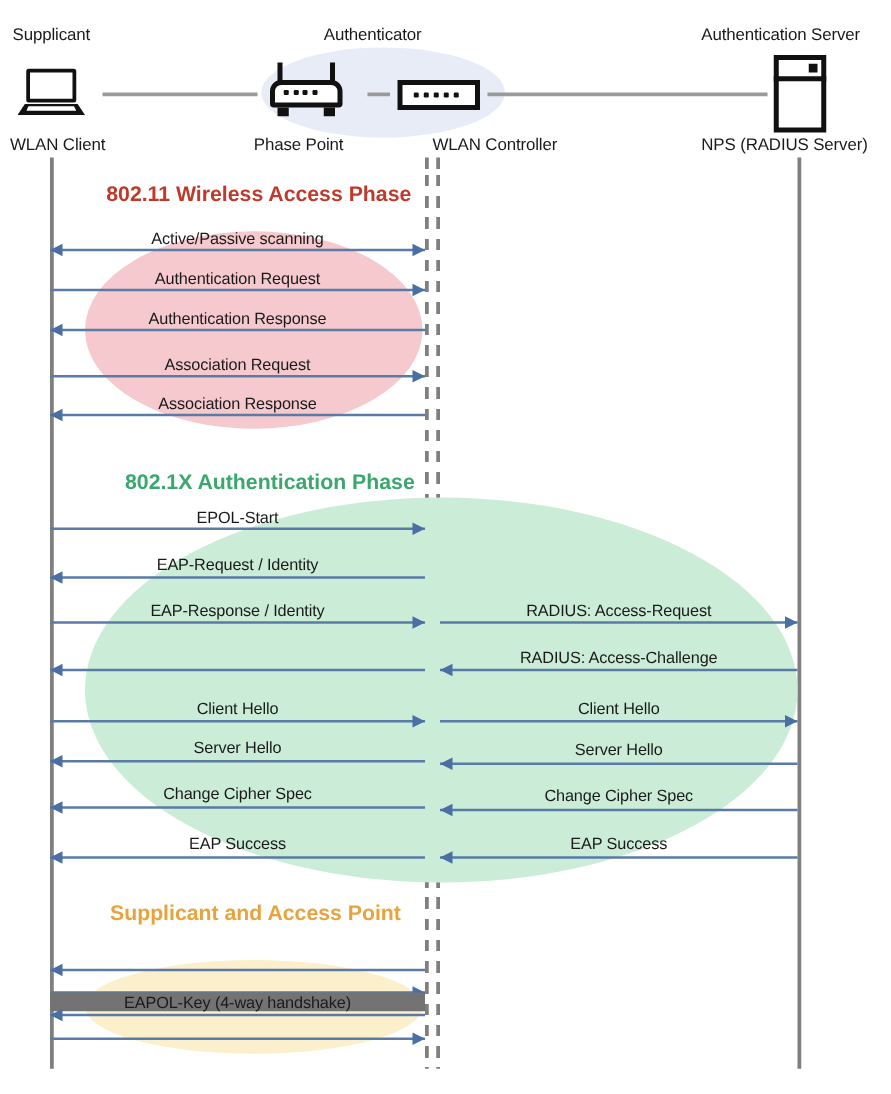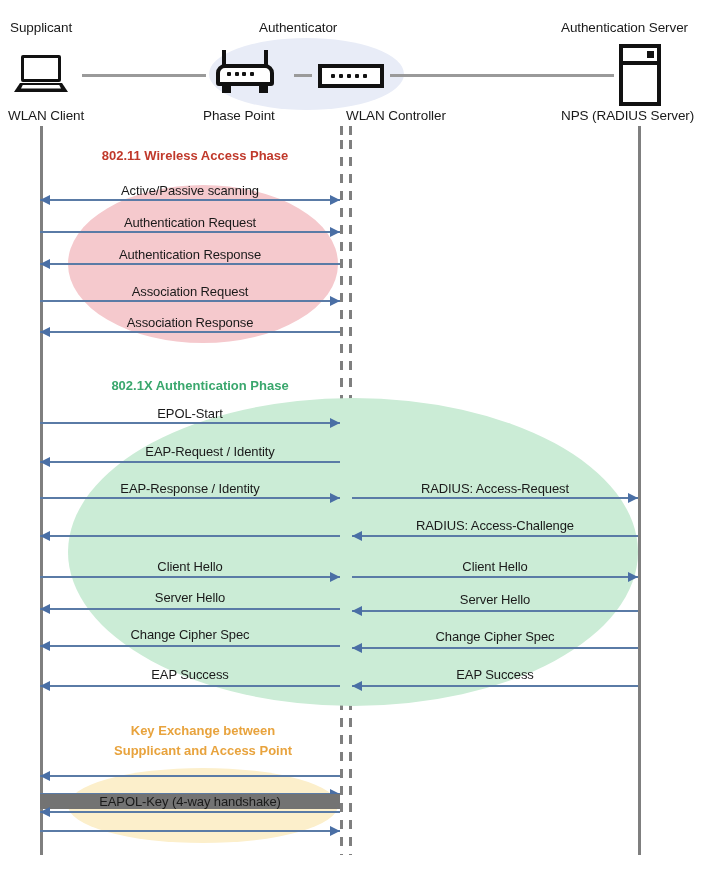--- a/index.html
+++ b/index.html
@@ -143,21 +143,21 @@
       rgba(0,0,0,0) 9px, rgba(0,0,0,0) 17px);
   }
 
   
   .phase-ellipse {
     position: absolute;
     border-radius: 50%;
   }
   .phase-title {
     position: absolute;
-    font-size: 13px;
+    font-size: 17px;
     font-weight: bold;
     white-space: nowrap;
     text-align: center;
     line-height: 19px;
   }
 
   
   .msg { position: absolute; height: 0; }
   .msg-line {
     position: absolute;
@@ -294,21 +294,21 @@
   <div class="phase-ellipse" style="left:68px; top:398px; width:570px; height:308px; background:#cbecd6;"></div>
 
   <div class="phase-title" style="left:100px; top:376px; width:200px; color:#3aa76d;">802.1X Authentication Phase</div>
 
   <div class="msg-label" style="left:40px; top:406px; width:300px;">EPOL-Start</div>
   <div class="msg" style="left:40px; top:422px; width:300px;">
     <div class="msg-line" style="width:300px;"></div>
     <div class="arrowhead right" style="left:290px;"></div>
   </div>
 
-  <div class="msg-label" style="left:40px; top:444px; width:300px;margin-left:20px;">EAP-Request / Identity</div>
+  <div class="msg-label" style="left:40px; top:444px; width:300px;">EAP-Request / Identity</div>
   <div class="msg" style="left:40px; top:461px; width:300px;">
     <div class="msg-line" style="width:300px;"></div>
     <div class="arrowhead left" style="left:0;"></div>
   </div>
 
   <div class="msg-label" style="left:40px; top:481px; width:300px;">EAP-Response / Identity</div>
   <div class="msg" style="left:40px; top:497px; width:300px;">
     <div class="msg-line" style="width:300px;"></div>
     <div class="arrowhead right" style="left:290px;"></div>
   </div>
@@ -368,21 +368,20 @@
   </div>
   <div class="msg-label" style="left:352px; top:667px; width:286px;">EAP Success</div>
   <div class="msg" style="left:352px; top:685px; width:286px;">
     <div class="msg-line" style="width:286px;"></div>
     <div class="arrowhead left" style="left:0;"></div>
   </div>
 
   <div class="phase-ellipse" style="left:68px; top:768px; width:270px; height:75px; background:#fcefcb;"></div>
 
   <div class="phase-title" style="left:88px; top:721px; width:230px; color:#e8a33d; line-height:20px;">
-    <div>Key Exchange between</div>
     <div>Supplicant and Access Point</div>
   </div>
 
   <div class="msg" style="left:40px; top:775px; width:300px;">
     <div class="msg-line" style="width:300px;"></div>
     <div class="arrowhead left" style="left:0;"></div>
   </div>
 
   <div class="msg" style="left:40px; top:793px; width:300px;">
     <div class="msg-line" style="width:300px;"></div>

